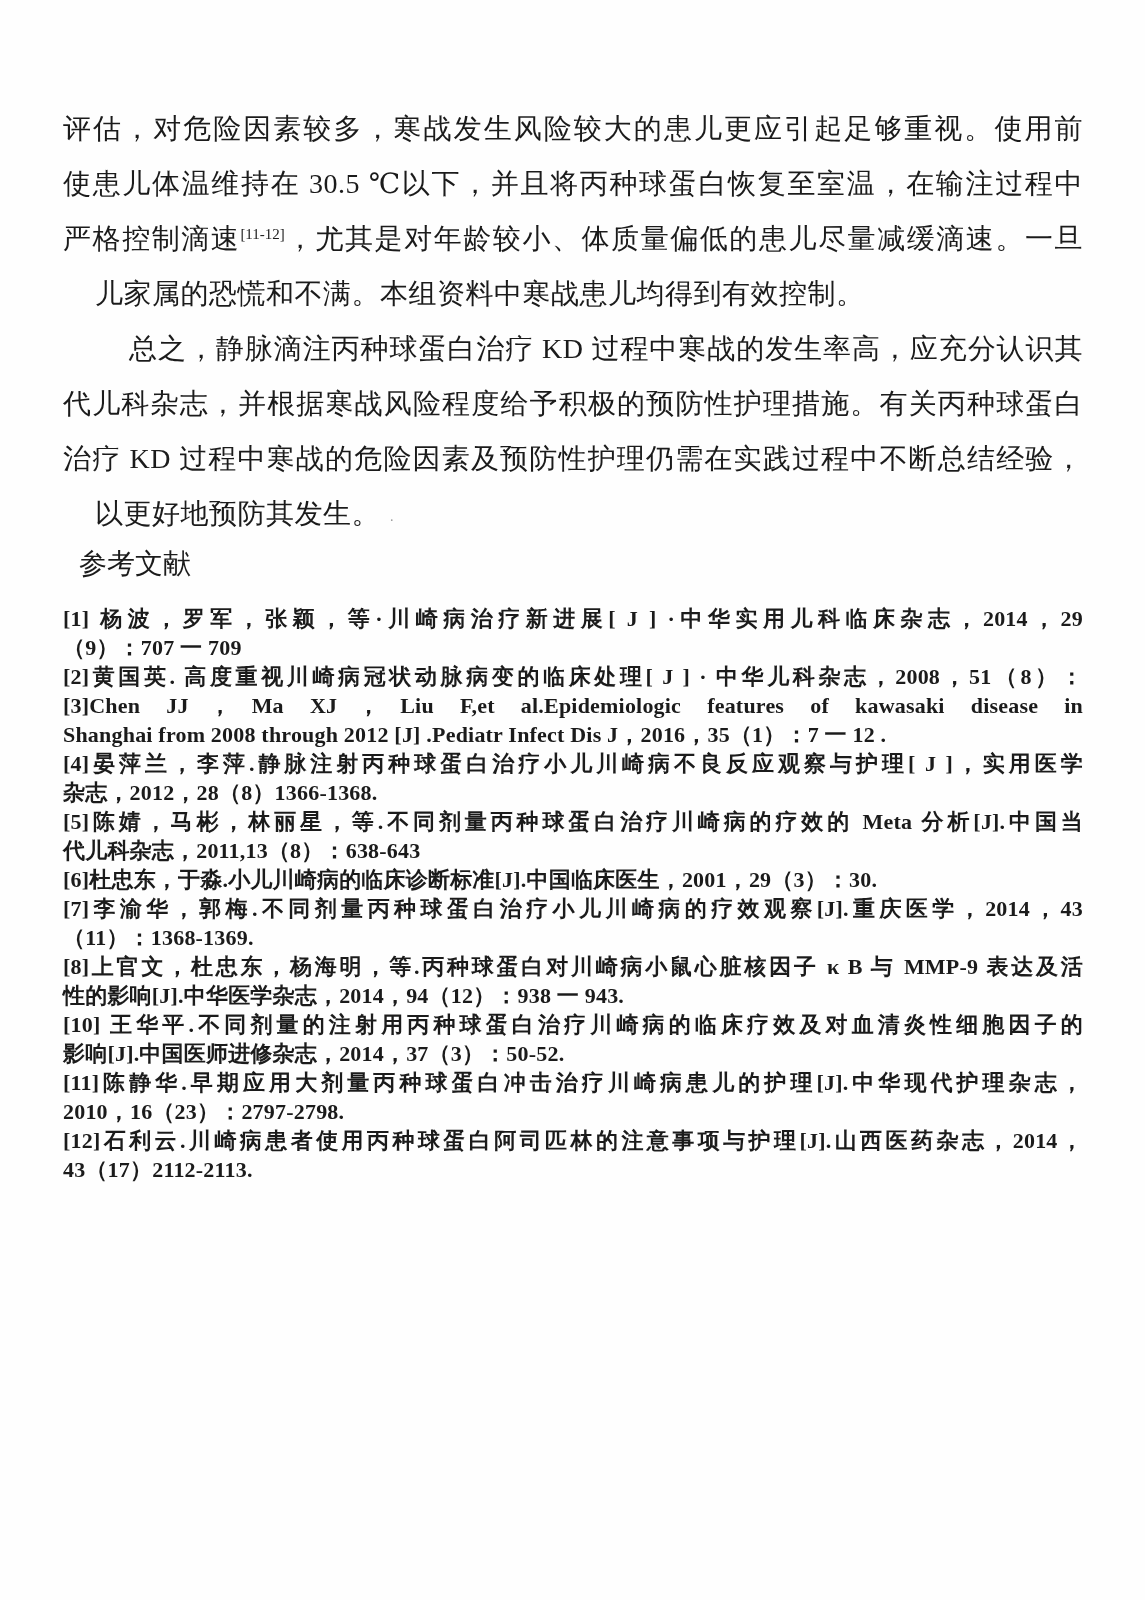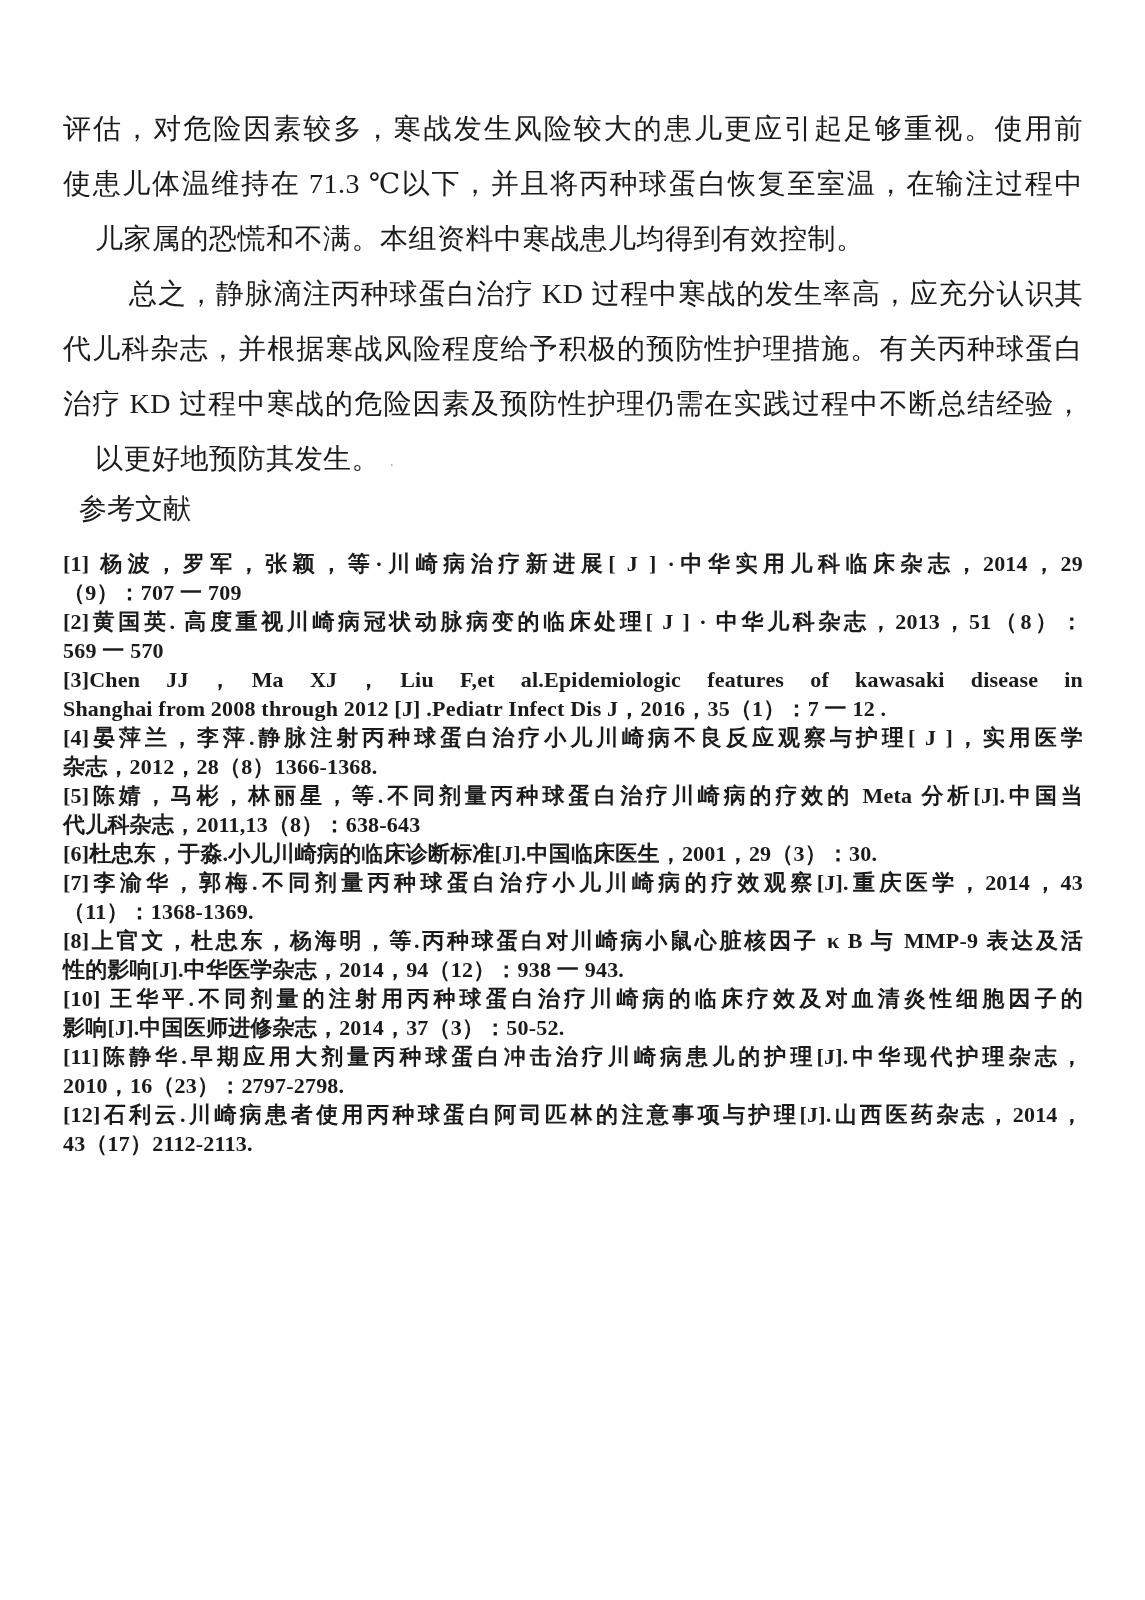--- a/index.html
+++ b/index.html
@@ -66,41 +66,41 @@
   }
 </style>
 </head>
 <body>
 
 <div class="page">
   <div class="content">
 
     <div>
       <div class="body-line">评估，对危险因素较多，寒战发生风险较大的患儿更应引起足够重视。使用前</div>
-      <div class="body-line">使患儿体温维持在 71.3 ℃以下，并且将丙种球蛋白恢复至室温，在输注过程中</div>
+      <div class="body-line">使患儿体温维持在 30.5 ℃以下，并且将丙种球蛋白恢复至室温，在输注过程中</div>
+      <div class="body-line"><span>严格控制滴速</span><sup>[11-12]</sup><span>，尤其是对年龄较小、体质量偏低的患儿尽量减缓滴速。一旦</span></div>
       <div class="body-line last">儿家属的恐慌和不满。本组资料中寒战患儿均得到有效控制。</div>
     </div>
 
     <div>
       <div class="body-line indent">总之，静脉滴注丙种球蛋白治疗 KD 过程中寒战的发生率高，应充分认识其</div>
       <div class="body-line">代儿科杂志，并根据寒战风险程度给予积极的预防性护理措施。有关丙种球蛋白</div>
       <div class="body-line">治疗 KD 过程中寒战的危险因素及预防性护理仍需在实践过程中不断总结经验，</div>
       <div class="body-line last"><span>以更好地预防其发生。</span><span class="artifact">.</span></div>
     </div>
 
     <h2 class="refs-heading">参考文献</h2>
 
     <div>
       <div>
         <div class="ref-line">[1]  杨波，罗军，张颖，等·川崎病治疗新进展[ J ] ·中华实用儿科临床杂志，2014，29</div>
         <div class="ref-line last">（9）：707 一 709</div>
       </div>
       <div>
-        <div class="ref-line">[2]黄国英. 高度重视川崎病冠状动脉病变的临床处理[ J ] ·  中华儿科杂志，2013，51（8）：</div>
-        <div class="ref-line last">569 一 570</div>
+        <div class="ref-line">[2]黄国英. 高度重视川崎病冠状动脉病变的临床处理[ J ] ·  中华儿科杂志，2008，51（8）：</div>
       </div>
       <div>
         <div class="ref-line">[3]Chen  JJ，Ma  XJ，Liu  F,et  al.Epidemiologic  features  of  kawasaki  disease  in</div>
         <div class="ref-line last">Shanghai from 2008 through 2012 [J] .Pediatr Infect Dis J，2016，35（1）：7 一 12 .</div>
       </div>
       <div>
         <div class="ref-line">[4]晏萍兰，李萍.静脉注射丙种球蛋白治疗小儿川崎病不良反应观察与护理[ J ]，实用医学</div>
         <div class="ref-line last">杂志，2012，28（8）1366-1368.</div>
       </div>
       <div>

